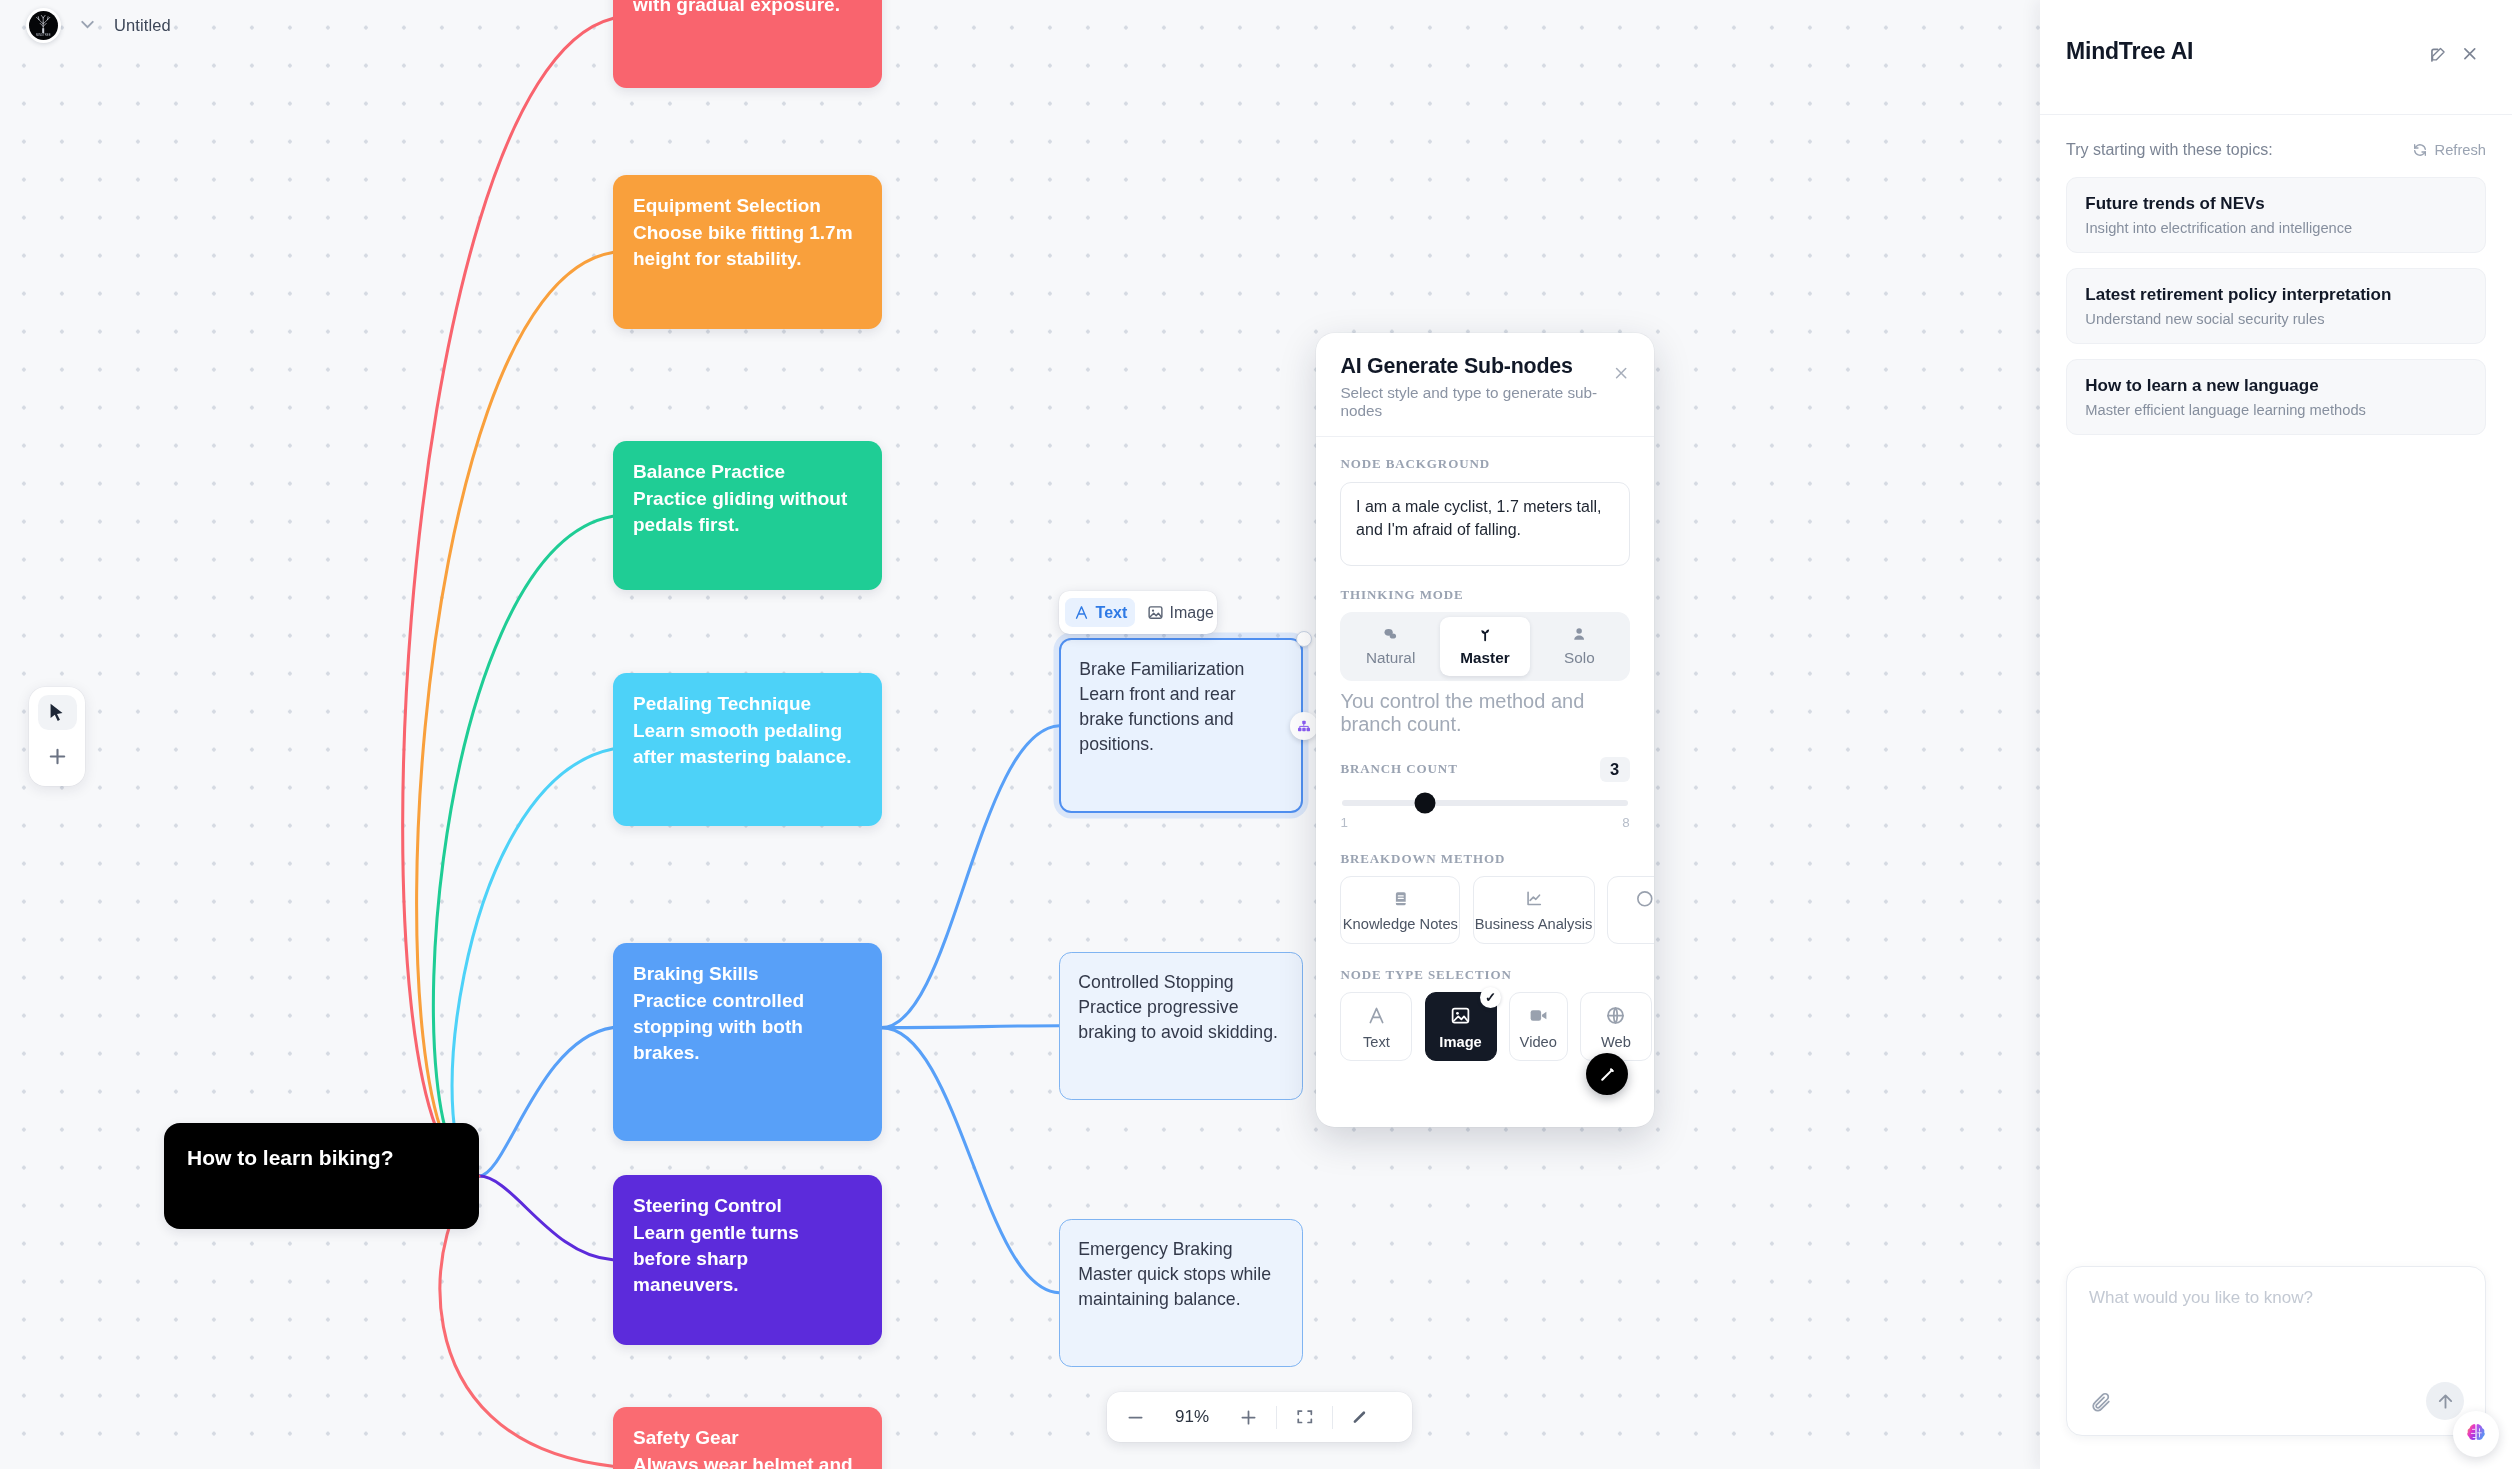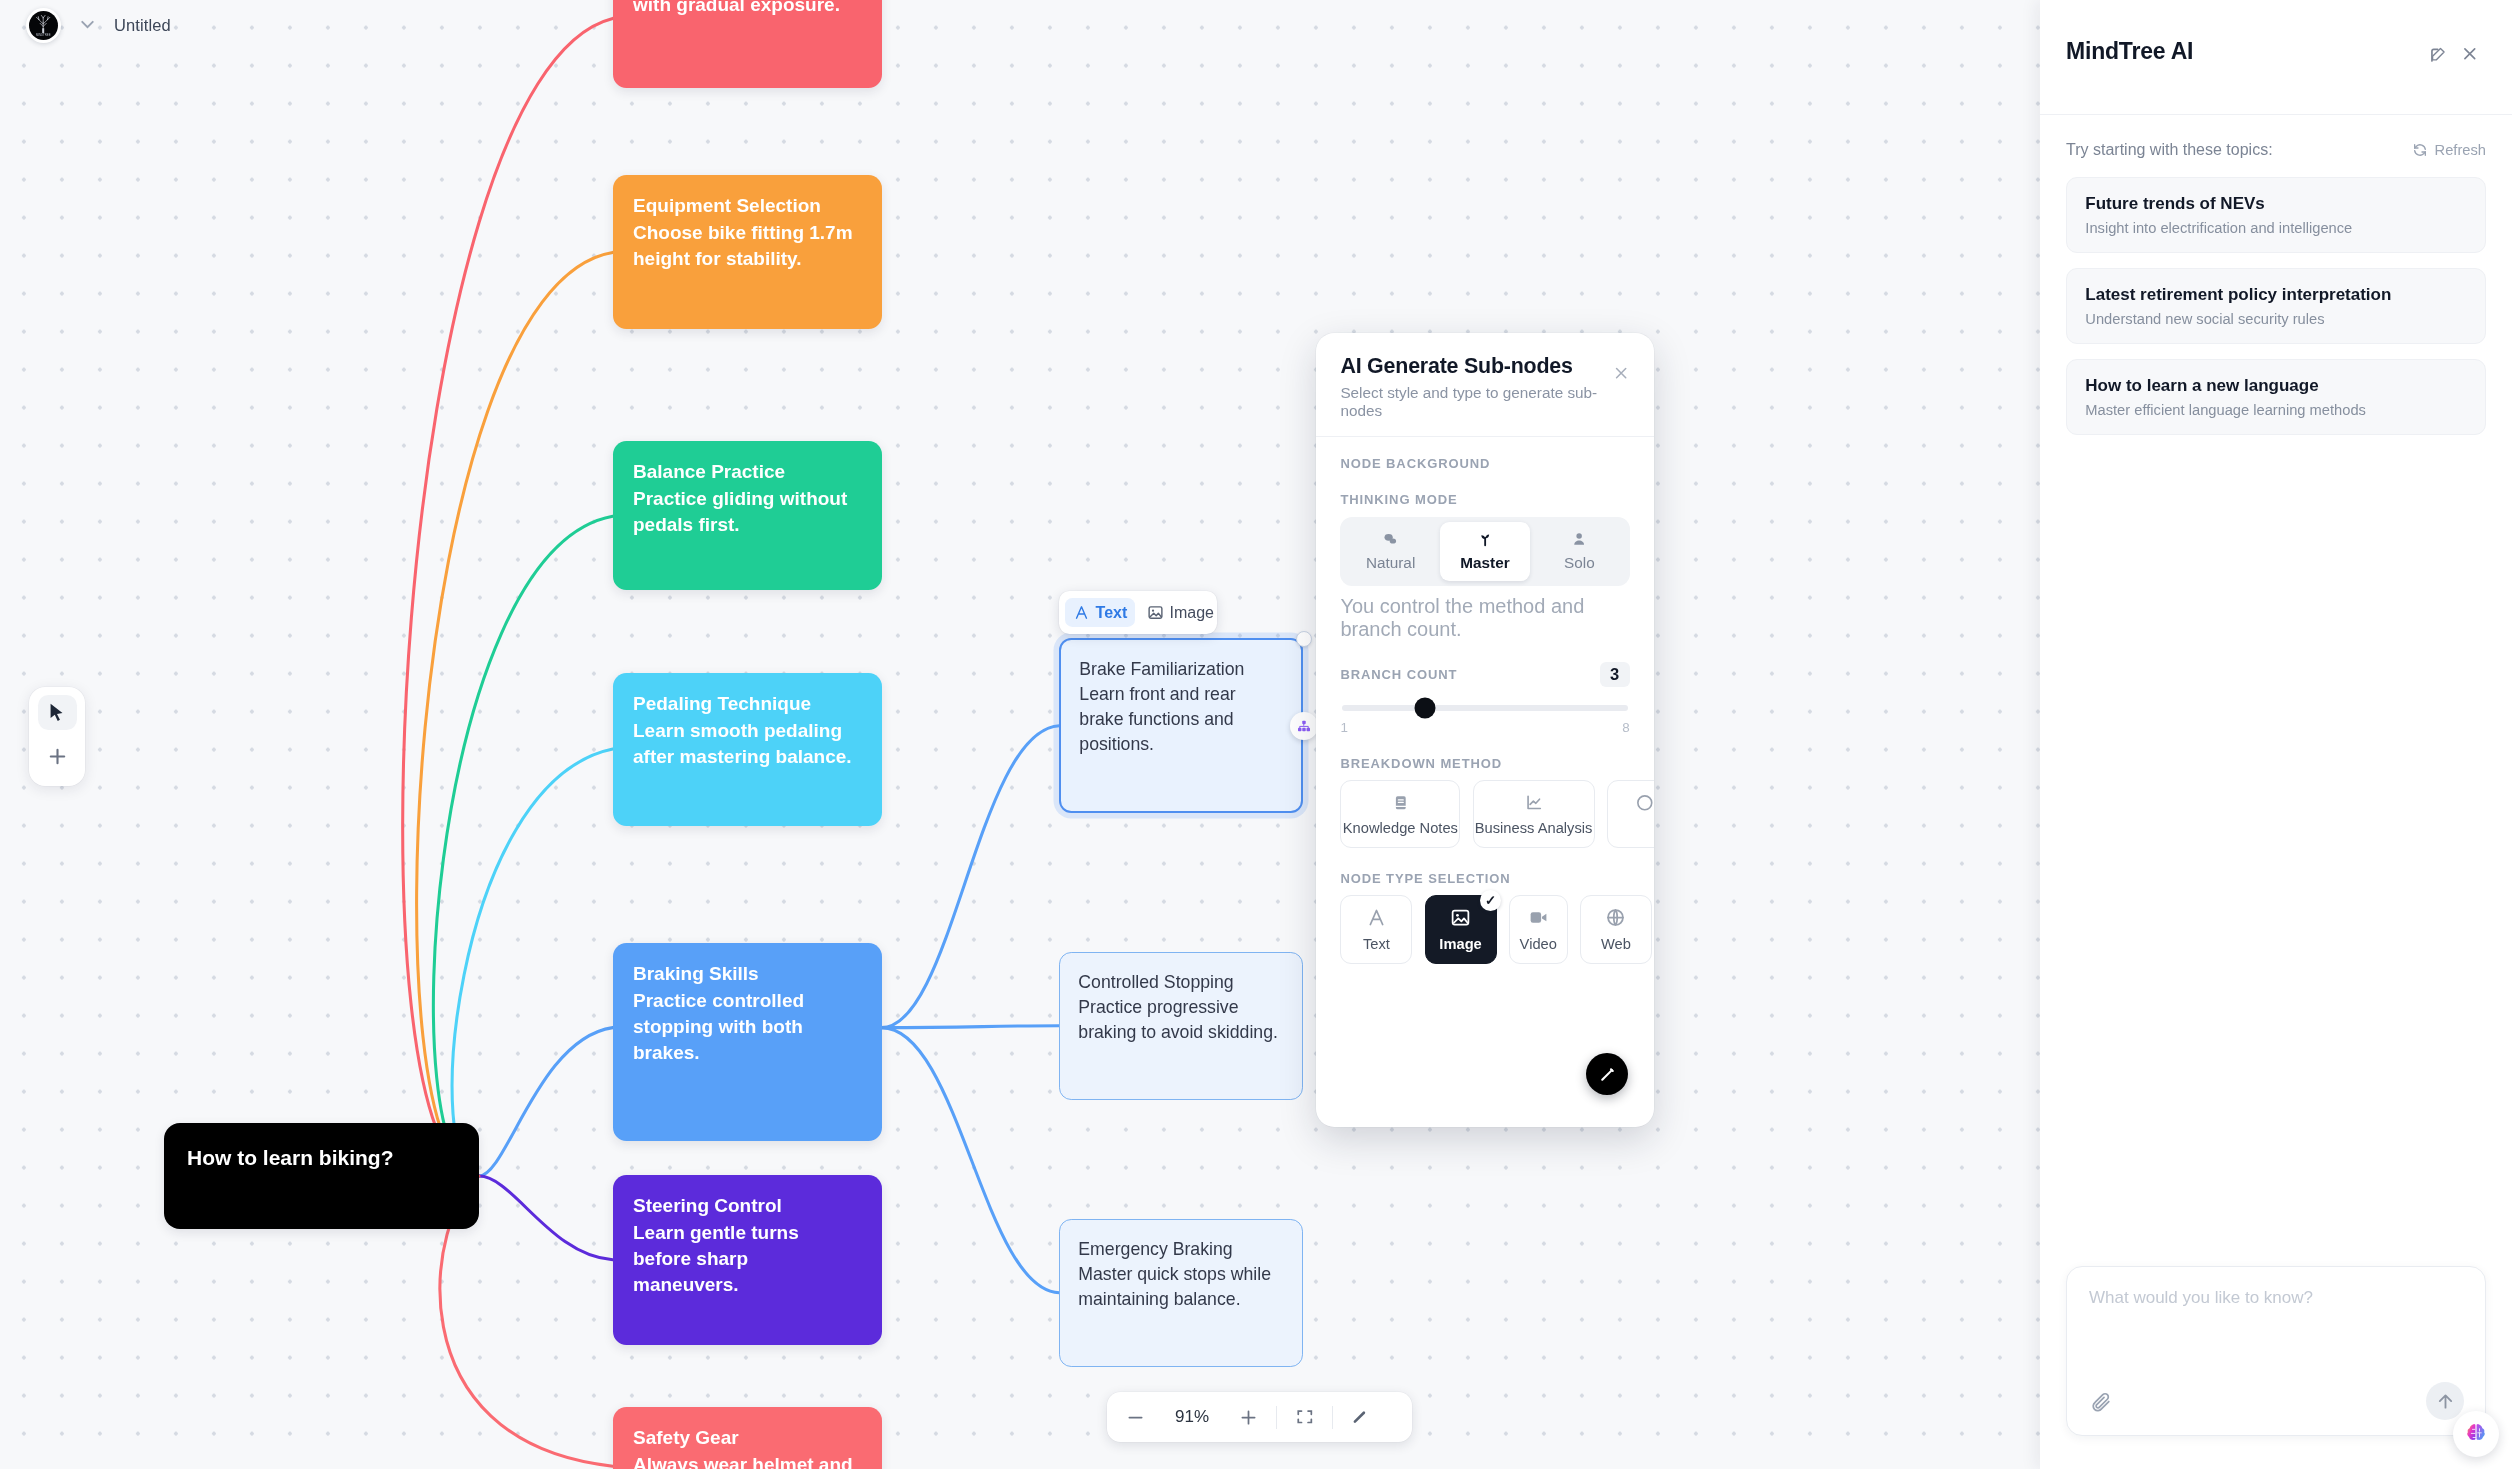--- a/index.html
+++ b/index.html
@@ -118,20 +118,21 @@
   .dlg-sub { font-size: 15.3px; color: #8a93a3; margin-top: 4.9px; }
   #dlg-close {
     position: absolute; right: 21px; top: 28px; width: 24.4px; height: 24.4px;
     display: flex; align-items: center; justify-content: center; cursor: pointer;
     color: #a7aebb; font-size: 21px; line-height: 1;
   }
   .dlg-body { padding: 19.6px 24.4px 0; }
   .sec-label {
     font-size: 13px; font-weight: 700; letter-spacing: 0.9px; color: #9aa3b2;
     margin-bottom: 9.2px;
+    font-family: Liberation Serif, serif;
   }
   #node-bg-box {
     border: 1.2px solid #e6e9ee; border-radius: 11px; padding: 13.4px 14.7px;
     min-height: 84px; font-size: 16px; line-height: 1.42; color: #1d2430;
   }
   .seg-wrap {
     display: flex; background: #f1f3f6; border-radius: 12.2px; padding: 4.9px; gap: 3.7px;
   }
   .seg {
     flex: 1; border-radius: 9.2px; padding: 8.6px 0 9.2px;
@@ -365,20 +366,21 @@
     <div class="dlg-sub">Select style and type to generate sub-nodes</div>
     <div id="dlg-close">
       <svg width="18.3" height="18.3" viewBox="0 0 24 24" fill="none" stroke="currentColor" stroke-width="2" stroke-linecap="round">
           <path d="M6 6l12 12M18 6L6 18"></path>
         </svg>
     </div>
   </div>
 
   <div class="dlg-body">
     <div class="sec-label">NODE BACKGROUND</div>
+    <div id="node-bg-box">I am a male cyclist, 1.7 meters tall, and I'm afraid of falling.</div>
 
     <div class="sec-label" style="margin-top:21px">THINKING MODE</div>
     <div class="seg-wrap" id="seg-thinking">
         <div class="seg">
           <svg width="18.3" height="18.3" viewBox="0 0 24 24" fill="none" stroke="#8a93a3" stroke-width="2" stroke-linecap="round" stroke-linejoin="round">
             <ellipse cx="10" cy="9.6" rx="5.4" ry="4.4" fill="#8a93a3" stroke="none"></ellipse>
             <ellipse cx="15.6" cy="14.4" rx="4.2" ry="3.4" fill="#8a93a3" stroke="none"></ellipse>
           </svg>
           <span>Natural</span>
         </div>

